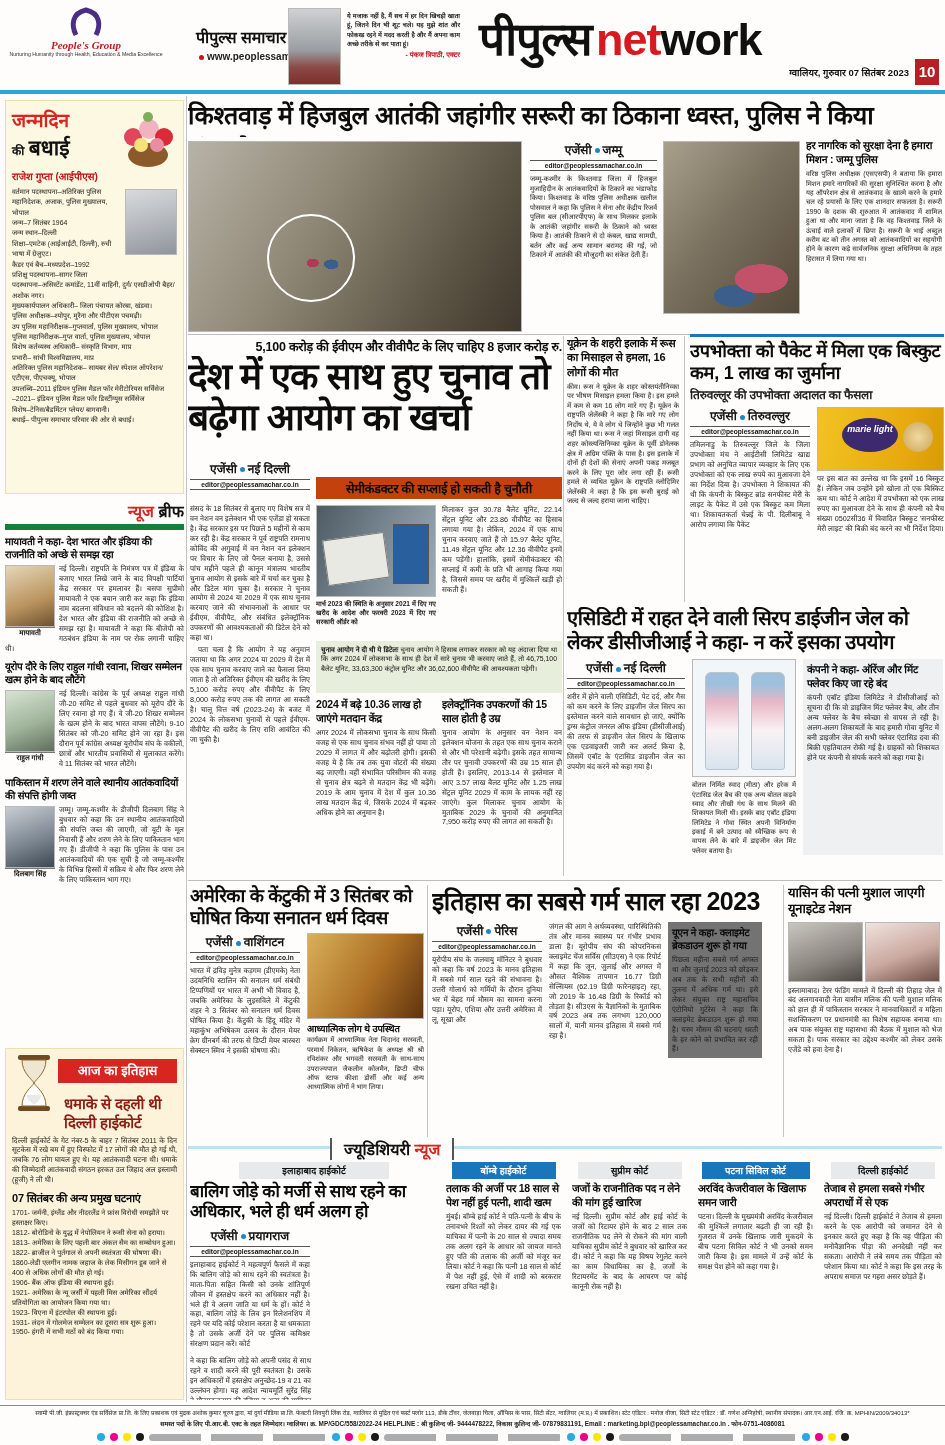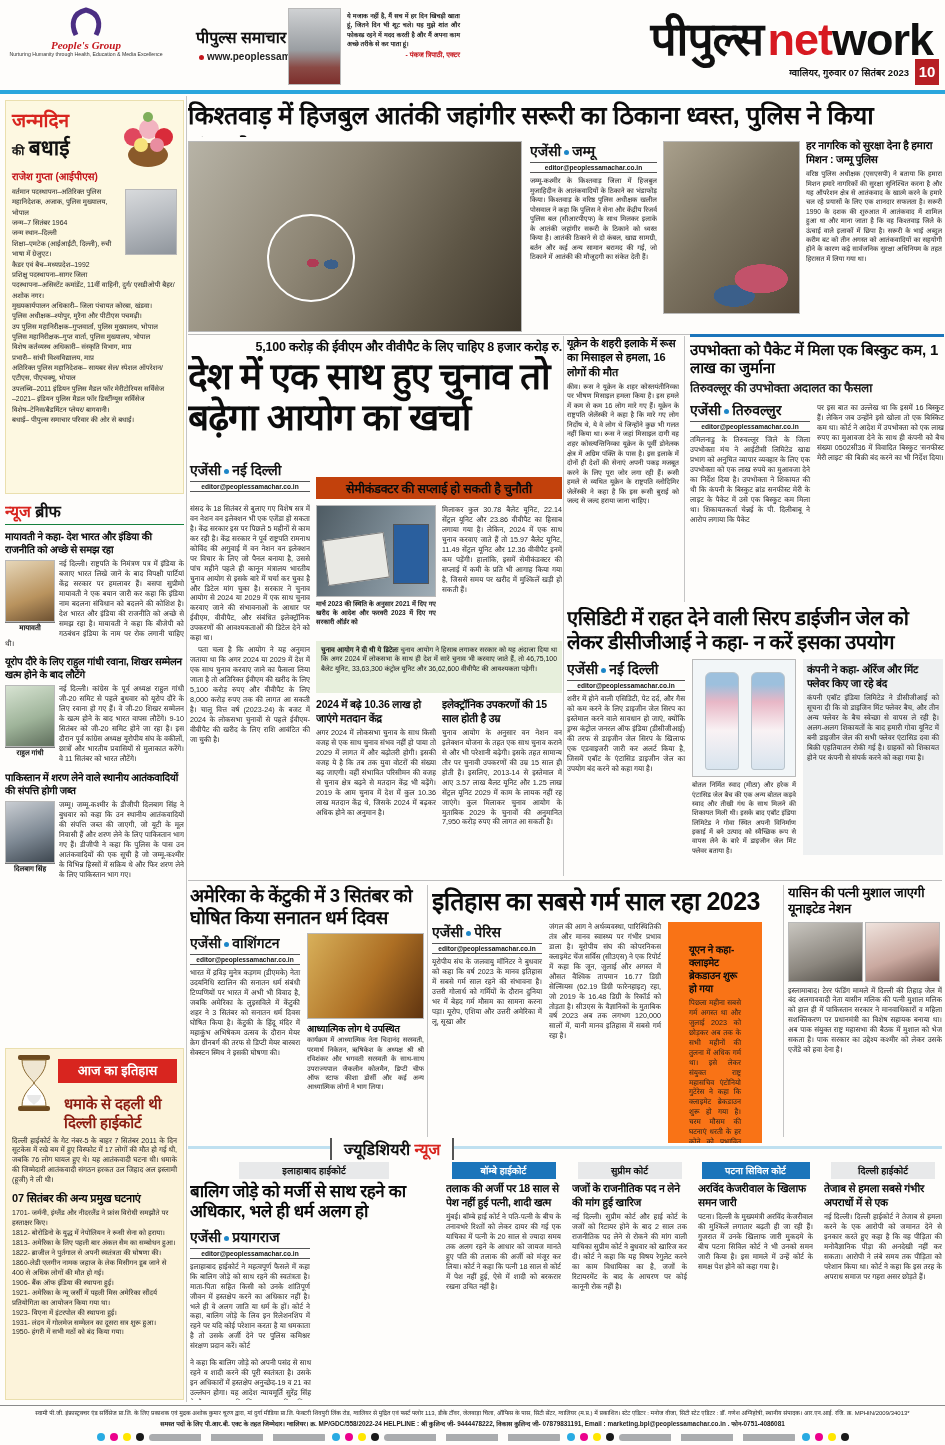--- a/index.html
+++ b/index.html
@@ -3,21 +3,21 @@
 <meta charset="utf-8">
 <style>
 *{margin:0;padding:0;box-sizing:border-box;}
 html,body{background:#cfcfcf;}
 body{font-family:"Liberation Sans","DejaVu Sans",sans-serif;}
 .page{position:relative;width:945px;height:1445px;margin:0 auto;background:#fefdfb;color:#141414;overflow:hidden;}
 .abs{position:absolute;}
 .bt{font-size:7.2px;line-height:1.38;text-align:justify;color:#1d1d1d;}
 .bt p{text-indent:8px;margin-top:2px;}
 .hl{font-weight:bold;color:#0c0c0c;letter-spacing:-0.2px;}
-.byline{font-weight:bold;font-size:14px;text-align:left;white-space:nowrap;}
+.byline{font-weight:bold;font-size:12px;text-align:center;white-space:nowrap;}
 .bdot{display:inline-block;width:5px;height:5px;border-radius:50%;background:#1d86c8;margin:0 3px;vertical-align:middle;}
 .email{font-size:6.6px;font-weight:bold;text-align:center;border-top:1px solid #555;border-bottom:1px solid #555;padding:1px 0;margin:2px 0 3px;white-space:nowrap;overflow:hidden;}
 .photo{border:1px solid #b9b9b9;}
 .portrait{background:linear-gradient(165deg,#d8dadc 0%,#b9bdc2 45%,#8f959c 100%);}
 .vline{width:1px;background:#c4c4c4;}
 .hline{height:1px;background:#bdbdbd;}
 .tag{display:block;margin:0 auto 3px;text-align:center;font-weight:bold;font-size:9.5px;padding:2px 4px;}
 .tag-blue{background:#1b75bb;color:#fff;}
 .tag-gray{background:#e8e9ea;color:#111;}
 .grid2{display:flex;gap:7px;}
@@ -41,21 +41,21 @@
     <div style="margin-top:3px;font-size:10px;font-weight:bold;color:#222;white-space:nowrap;"><span class="bdot" style="background:#c4161c;"></span><span>www.peoplessamachar.in</span></div>
   </div>
 
   <div class="abs photo" style="left:288px;top:8px;width:53px;height:77px;background:linear-gradient(180deg,#cfd1d3 0%,#9a9ea2 55%,#8a4a45 78%,#7d2f2c 100%);"></div>
 
   <div class="abs" style="left:347px;top:11px;width:113px;">
     <div style="font-size:6.4px;font-weight:bold;line-height:1.45;text-align:justify;color:#222;">ये मजाक नहीं है, मैं सच में हर दिन खिचड़ी खाता हूं, जितने दिन भी शूट चले। यह मुझे शांत और फोकस्ड रहने में मदद करती है और मैं अपना काम अच्छे तरीके से कर पाता हूं।</div>
     <div style="font-size:6.8px;font-weight:bold;color:#c4161c;text-align:right;margin-top:2px;">- पंकज त्रिपाठी, एक्टर</div>
   </div>
 
-  <div class="abs" style="right:12px;top:6px;width:440px;text-align:right;white-space:nowrap;">
+  <div class="abs" style="right:26px;top:6px;width:440px;text-align:left;white-space:nowrap;">
     <span style="font-size:46px;font-weight:bold;color:#101010;letter-spacing:-1px;">पीपुल्स</span>
     <span style="font-size:45px;font-weight:bold;color:#d71920;letter-spacing:-1px;">net</span><span style="font-size:45px;font-weight:bold;color:#101010;letter-spacing:-1px;">work</span>
   </div>
   <div class="abs" style="right:36px;top:66px;font-size:9.5px;font-weight:bold;color:#111;">ग्वालियर, गुरुवार 07 सितंबर 2023</div>
   <div class="abs" style="right:6px;top:59px;width:24px;height:26px;background:#b71f24;color:#fff;font-size:15px;font-weight:bold;text-align:center;line-height:26px;">10</div>
 
   <div class="abs" style="left:0;top:90px;width:945px;height:4px;background:#2aa6dd;"></div>
 
   <div class="abs hl ovh" style="left:188px;top:97px;width:754px;height:40px;font-size:25px;">किश्तवाड़ में हिजबुल आतंकी जहांगीर सरूरी का ठिकाना ध्वस्त, पुलिस ने किया भंडाफोड़</div>
 
@@ -112,21 +112,21 @@
       <div>प्रभारी– सांची विश्वविद्यालय, माप्र</div>
       <div>अतिरिक्त पुलिस महानिदेशक– सायबर सेल/ स्पेशल ऑपरेशन/ एटीएस, पीएचक्यू, भोपाल</div>
       <div>उपलब्धि–2011 इंडियन पुलिस मैडल फॉर मेरीटोरियस सर्विसेज</div>
       <div>–2021– इंडियन पुलिस मैडल फॉर डिस्टींग्यूस सर्विसेज</div>
       <div>विशेष–टेनिस/बैडमिंटन प्लेयर/ बागवानी।</div>
       <div>बधाई– पीपुल्स समाचार परिवार की ओर से बधाई।</div>
     </div>
   </div>
 
   <div class="abs ovh" style="left:5px;top:500px;width:179px;height:543px;">
-    <div style="border-bottom:1px solid #15803d;padding-bottom:2px;margin-bottom:5px;">
+    <div style="border-bottom:6px solid #15803d;padding-bottom:2px;margin-bottom:5px;text-align:right;">
       <span style="font-size:16px;font-weight:bold;color:#d8251f;">न्यूज</span>
       <span style="font-size:16px;font-weight:bold;color:#111;">ब्रीफ</span>
     </div>
 
     <div style="margin-bottom:7px;">
       <div class="hl" style="font-size:10px;line-height:1.3;margin-bottom:3px;">मायावती ने कहा- देश भारत और इंडिया की राजनीति को अच्छे से समझ रहा</div>
       <div style="float:left;width:50px;margin:1px 4px 1px 0;">
         <div class="photo portrait" style="width:50px;height:62px;background:linear-gradient(160deg,#e6d6b8,#b9935e 60%,#6d5132);"></div>
         <div style="font-size:7px;font-weight:bold;text-align:center;border-top:1px solid #777;">मायावती</div>
       </div>
@@ -213,29 +213,33 @@
   <div class="abs bt ovh" style="left:442px;top:728px;width:120px;height:148px;">चुनाव आयोग के अनुसार वन नेशन वन इलेक्शन योजना के तहत एक साथ चुनाव कराने से और भी परेशानी बढ़ेगी। इसके तहत सामान्य तौर पर चुनावी उपकरणों की उम्र 15 साल ही होती है। इसलिए, 2013-14 से इस्तेमाल में आए 3.57 लाख बैलट यूनिट और 1.25 लाख सेंट्रल यूनिट 2029 में काम के लायक नहीं रह जाएंगे। कुल मिलाकर चुनाव आयोग के मुताबिक 2029 के चुनावों की अनुमानित 7,950 करोड़ रुपए की लागत आ सकती है।</div>
 
   <div class="abs vline" style="left:563px;top:336px;height:540px;"></div>
   <div class="abs ovh" style="left:567px;top:336px;width:112px;height:268px;">
     <div class="hl" style="font-size:11px;line-height:1.3;margin-bottom:3px;">यूक्रेन के शहरी इलाके में रूस का मिसाइल से हमला, 16 लोगों की मौत</div>
     <div class="bt" style="font-size:6.9px;">कीव। रूस ने यूक्रेन के शहर कोस्तयंतीनिव्का पर भीषण मिसाइल हमला किया है। इस हमले में कम से कम 16 लोग मारे गए हैं। यूक्रेन के राष्ट्रपति जेलेंस्की ने कहा है कि मारे गए लोग निर्दोष थे, ये वे लोग थे जिन्होंने कुछ भी गलत नहीं किया था। रूस ने जहां मिसाइल दागी वह शहर कोस्त्यन्तिनिव्का यूक्रेन के पूर्वी डोनेत्स्क क्षेत्र में अग्रिम पंक्ति के पास है। इस इलाके में दोनों ही देशों की सेनाएं अपनी पकड़ मजबूत करने के लिए पूरा जोर लगा रही हैं। रूसी हमले से व्यथित यूक्रेन के राष्ट्रपति व्लोदिमिर जेलेंस्की ने कहा है कि इस रूसी बुराई को जल्द से जल्द हराया जाना चाहिए।</div>
   </div>
   <div class="abs vline" style="left:684px;top:336px;height:266px;"></div>
 
   <div class="abs ovh" style="left:690px;top:334px;width:254px;height:270px;border-top:3px solid #1b75bb;padding-top:4px;">
-    <div class="hl" style="font-size:15px;line-height:1.2;">उपभोक्ता को पैकेट में मिला एक बिस्कुट कम, 1 लाख का जुर्माना</div>
+    <div class="hl" style="font-size:18px;line-height:1.2;">उपभोक्ता को पैकेट में मिला एक बिस्कुट कम, 1 लाख का जुर्माना</div>
     <div class="hl" style="font-size:12px;margin-top:2px;color:#222;">तिरुवल्लूर की उपभोक्ता अदालत का फैसला</div>
     <div class="grid2" style="margin-top:4px;">
       <div style="width:120px;">
         <div class="byline"><span>एजेंसी</span><span class="bdot"></span><span>तिरुवल्लुर</span></div>
         <div class="email">editor@peoplessamachar.co.in</div>
         <div class="bt">तमिलनाडु के तिरुवल्लूर जिले के जिला उपभोक्ता मंच ने आईटीसी लिमिटेड खाद्य प्रभाग को अनुचित व्यापार व्यवहार के लिए एक उपभोक्ता को एक लाख रुपये का मुआवजा देने का निर्देश दिया है। उपभोक्ता ने शिकायत की थी कि कंपनी के बिस्कुट ब्रांड सनफीस्ट मेरी के लाइट के पैकेट में उसे एक बिस्कुट कम मिला था। शिकायतकर्ता चेन्नई के पी. दिलीबाबू ने आरोप लगाया कि पैकेट</div>
       </div>
       <div style="width:127px;">
+        <div class="photo" style="width:127px;height:64px;background:linear-gradient(100deg,#f2c322,#e7a90e 70%,#d99a08);position:relative;">
+          <div style="position:absolute;left:24px;top:10px;width:56px;height:34px;background:#3d2a6e;border-radius:50%;color:#fff;font-size:9px;font-weight:bold;font-style:italic;text-align:center;line-height:1.1;padding-top:7px;"><span>marie light</span></div>
+          <div style="position:absolute;right:10px;top:14px;width:30px;height:30px;border-radius:50%;background:radial-gradient(#f0d9a0,#caa455);"></div>
+        </div>
         <div class="bt" style="margin-top:3px;">पर इस बात का उल्लेख था कि इसमें 16 बिस्कुट हैं। लेकिन जब उन्होंने इसे खोला तो एक बिस्किट कम था। कोर्ट ने आदेश में उपभोक्ता को एक लाख रुपए का मुआवजा देने के साथ ही कंपनी को बैच संख्या 0502सी36 में विवादित बिस्कुट 'सनफीस्ट मेरी लाइट' की बिक्री बंद करने का भी निर्देश दिया।</div>
       </div>
     </div>
   </div>
 
   <div class="abs ovh" style="left:567px;top:607px;width:377px;height:271px;">
     <div class="hl" style="font-size:20px;line-height:1.18;letter-spacing:-0.4px;">एसिडिटी में राहत देने वाली सिरप डाईजीन जेल को लेकर डीसीजीआई ने कहा- न करें इसका उपयोग</div>
     <div class="grid2" style="margin-top:5px;">
       <div style="width:118px;">
         <div class="byline"><span>एजेंसी</span><span class="bdot"></span><span>नई दिल्ली</span></div>
@@ -280,21 +284,21 @@
     <div class="hl" style="font-size:25px;letter-spacing:-0.5px;">इतिहास का सबसे गर्म साल रहा 2023</div>
     <div class="grid2" style="margin-top:5px;">
       <div style="width:110px;">
         <div class="byline"><span>एजेंसी</span><span class="bdot"></span><span>पेरिस</span></div>
         <div class="email">editor@peoplessamachar.co.in</div>
         <div class="bt">यूरोपीय संघ के जलवायु मॉनिटर ने बुधवार को कहा कि वर्ष 2023 के मानव इतिहास में सबसे गर्म साल रहने की संभावना है। उत्तरी गोलार्ध को गर्मियों के दौरान दुनिया भर में बेहद गर्म मौसम का सामना करना पड़ा। यूरोप, एशिया और उत्तरी अमेरिका में लू, सूखा और</div>
       </div>
       <div style="width:112px;">
         <div class="bt">जंगल की आग ने अर्थव्यवस्था, पारिस्थितिकी तंत्र और मानव स्वास्थ्य पर गंभीर प्रभाव डाला है। यूरोपीय संघ की कोपरनिकस क्लाइमेट चेंज सर्विस (सी3एस) ने एक रिपोर्ट में कहा कि जून, जुलाई और अगस्त में औसत वैश्विक तापमान 16.77 डिग्री सेल्सियस (62.19 डिग्री फारेनहाइट) रहा, जो 2019 के 16.48 डिग्री के रिकॉर्ड को तोड़ता है। सी3एस के वैज्ञानिकों के मुताबिक वर्ष 2023 अब तक लगभग 120,000 सालों में, यानी मानव इतिहास में सबसे गर्म रहा है।</div>
       </div>
-      <div style="width:94px;background:#f97316;padding:21px;">
+      <div style="width:94px;background:#737373;padding:4px;">
         <div class="hl" style="font-size:10px;line-height:1.3;margin-bottom:3px;">यूएन ने कहा- क्लाइमेट ब्रेकडाउन शुरू हो गया</div>
         <div class="bt">पिछला महीना सबसे गर्म अगस्त था और जुलाई 2023 को छोड़कर अब तक के सभी महीनों की तुलना में अधिक गर्म था। इसे लेकर संयुक्त राष्ट्र महासचिव एंटोनियो गुटेरेस ने कहा कि क्लाइमेट ब्रेकडाउन शुरू हो गया है। चरम मौसम की घटनाएं धरती के हर कोने को प्रभावित कर रही हैं।</div>
       </div>
     </div>
   </div>
 
   <div class="abs vline" style="left:783px;top:885px;height:252px;"></div>
   <div class="abs ovh" style="left:788px;top:885px;width:154px;height:256px;">
     <div class="hl" style="font-size:13px;line-height:1.25;">यासिन की पत्नी मुशाल जाएगी यूनाइटेड नेशन</div>
     <div style="display:flex;gap:2px;margin:4px 0;">

